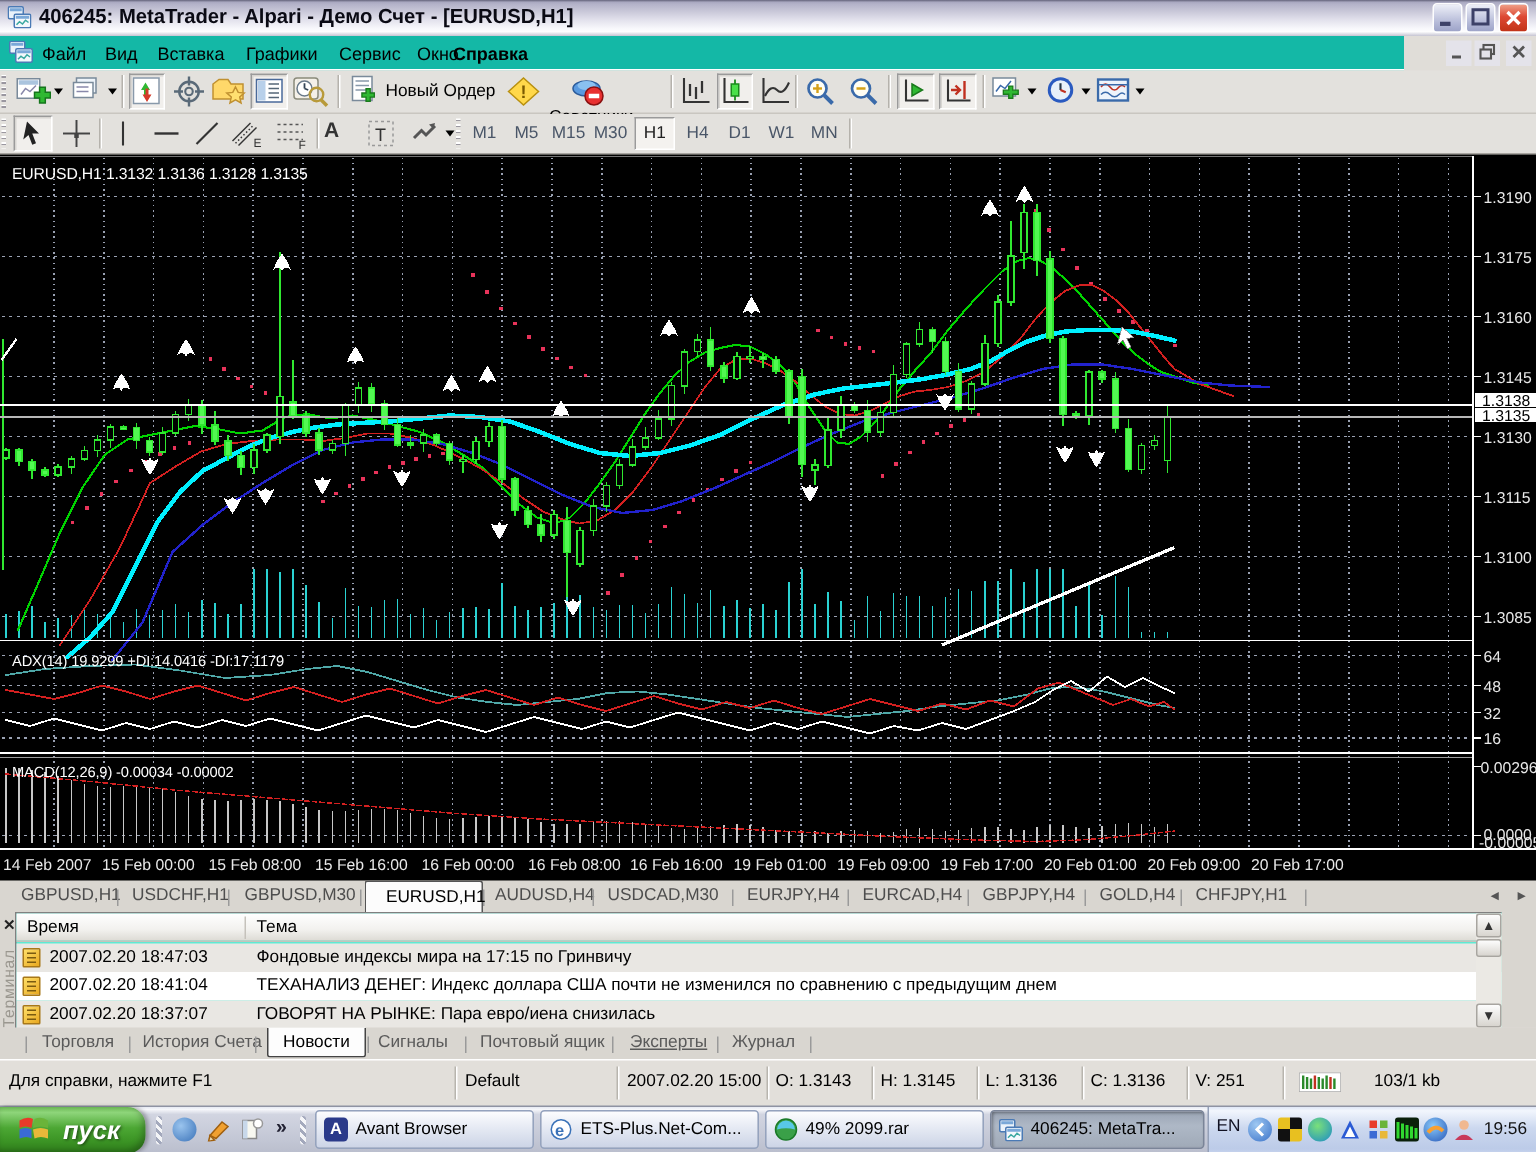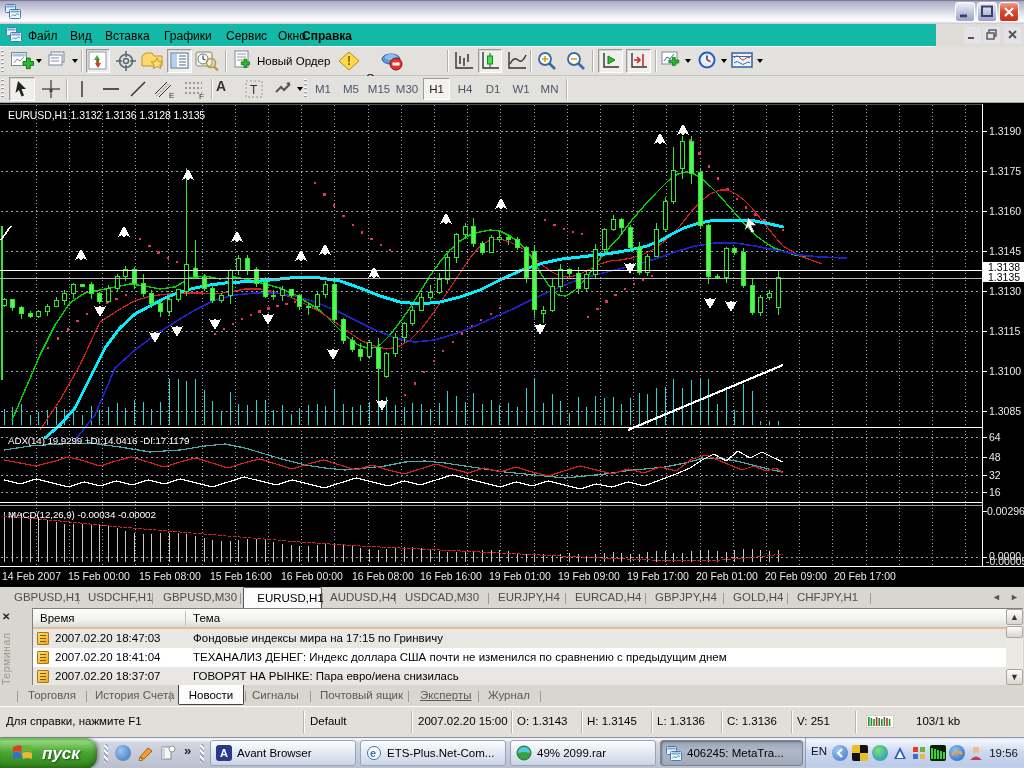--- a/index.html
+++ b/index.html
@@ -36,21 +36,21 @@
 .ctsep{position:absolute;top:6px;width:1px;height:11px;background:#9a9a9a;}
 .ctabact{position:absolute;left:243px;top:0px;width:79px;height:21px;background:#fcfcfc;
  border:1px solid #555;border-bottom:none;border-radius:2px 2px 0 0;color:#000;font-size:11.5px;
  display:flex;align-items:center;justify-content:center;padding-left:16px;}
 
 #terminal{left:0;top:608px;width:1024px;height:77px;background:#d9d6d0;}
 #tleft{position:absolute;left:0;top:0;width:15px;height:77px;background:#d9d6d0;}
 #tclose{position:absolute;left:2px;top:3px;font-size:10px;color:#222;font-weight:bold;}
 #tvert{position:absolute;left:-29px;top:36px;width:70px;transform:rotate(-90deg);
  font-size:10.5px;color:#9a978f;letter-spacing:0.5px;}
-#ttable{position:absolute;left:32px;top:0;width:991px;height:92px;background:#fdba74;border:1px solid #808080;border-right:none;}
+#ttable{position:absolute;left:10px;top:0;width:991px;height:92px;background:#5eead4;border:1px solid #808080;border-right:none;}
 #thead{position:absolute;left:0;top:0;width:100%;height:19px;
  background:linear-gradient(#ffffff,#f2f1ee 60%,#dddbd5);border-bottom:1px solid #c5c2bb;}
 #thead .hc{position:absolute;top:3px;font-size:11.5px;color:#000;}
 .nrow{position:absolute;left:0;width:100%;height:19px;font-size:11.5px;color:#000;}
 .nrow .d{position:absolute;left:22px;top:3px;}
 .nrow .t{position:absolute;left:160px;top:3px;}
 .nicon{position:absolute;left:4px;top:3px;width:12px;height:13px;
  background:linear-gradient(135deg,#ffe06a,#e8a820);border:1px solid #a87818;border-radius:1px;}
 .nicon:after{content:"";position:absolute;left:2px;top:2px;right:2px;height:1px;background:#7a5a10;
  box-shadow:0 3px 0 #7a5a10,0 6px 0 #7a5a10;}
@@ -95,20 +95,21 @@
 <div id="app">
 
 <div id="titlebar" class="abs">
  <span class="abs ticon"><svg width="16" height="15" viewBox="0 0 16 15" style="">
           <rect x="0.5" y="0.5" width="10" height="8" rx="1" fill="#eaf2fa" stroke="#4a7ab5"></rect>
           <rect x="1.5" y="1.5" width="8" height="2" fill="#7aa8d8"></rect>
           <rect x="4.5" y="5.5" width="11" height="9" rx="1" fill="#f4f8fc" stroke="#4a7ab5"></rect>
           <rect x="5.5" y="6.5" width="9" height="2" fill="#7aa8d8"></rect>
           <polyline points="6,12.5 8,10.5 10,12 12,9.5 14,11" fill="none" stroke="#3aa8a0" stroke-width="1"></polyline>
         </svg></span>
+ <span class="abs ttext">406245: MetaTrader - Alpari - Демо Счет - [EURUSD,H1]</span>
  <span class="abs wbtn" style="left:955px;background:linear-gradient(#eef0f8,#b2b7d6 70%,#9da3c8);border:1px solid #fdfdfe;"><svg width="18" height="18" viewBox="0 0 18 18" style="">
           <rect x="4" y="11.5" width="7" height="2.8" fill="#3d4168"></rect>
         </svg></span>
  <span class="abs wbtn" style="left:977px;background:linear-gradient(#eef0f8,#b2b7d6 70%,#9da3c8);border:1px solid #fdfdfe;"><svg width="18" height="18" viewBox="0 0 18 18" style="">
           <rect x="4" y="3.5" width="10" height="9.5" fill="none" stroke="#3d4168" stroke-width="2"></rect>
         </svg></span>
  <span class="abs wbtn" style="left:999px;background:linear-gradient(#f0a088,#dd4934 45%,#c23318);border:1px solid #fff;"><svg width="18" height="18" viewBox="0 0 18 18" style="">
           <path d="M5,5 L13,13 M13,5 L5,13" stroke="#fff" stroke-width="2.2"></path>
         </svg></span>
 </div>

